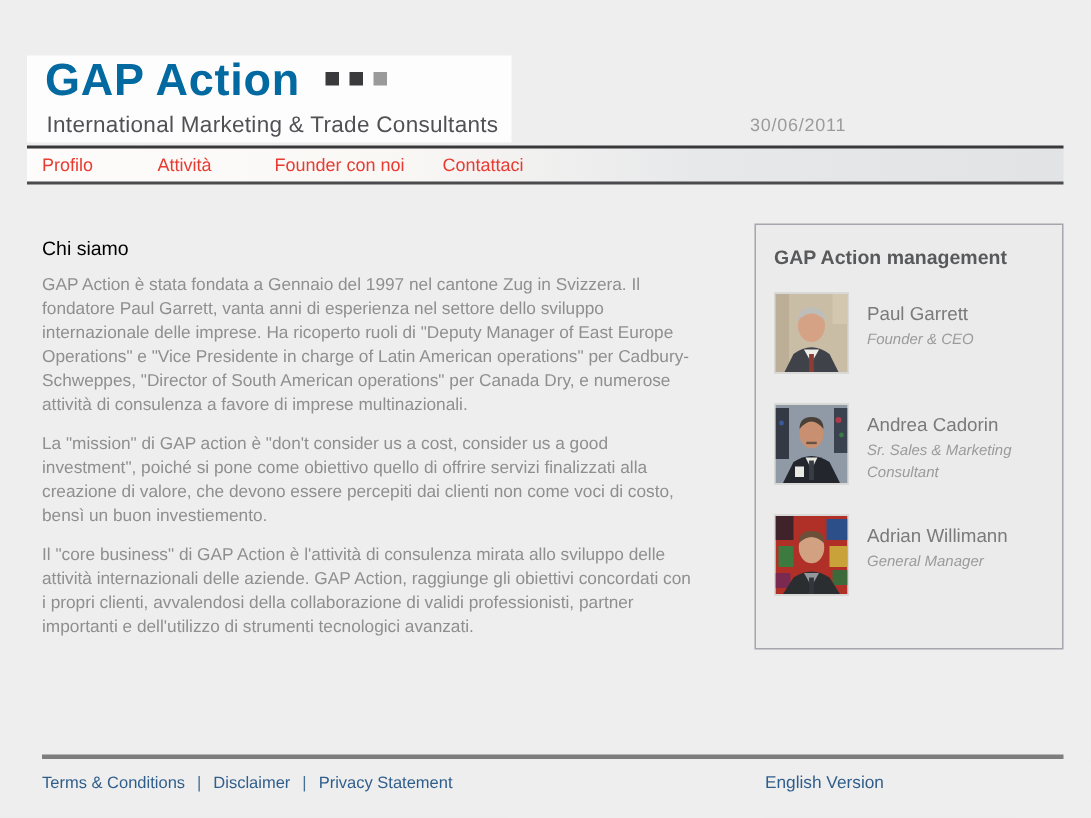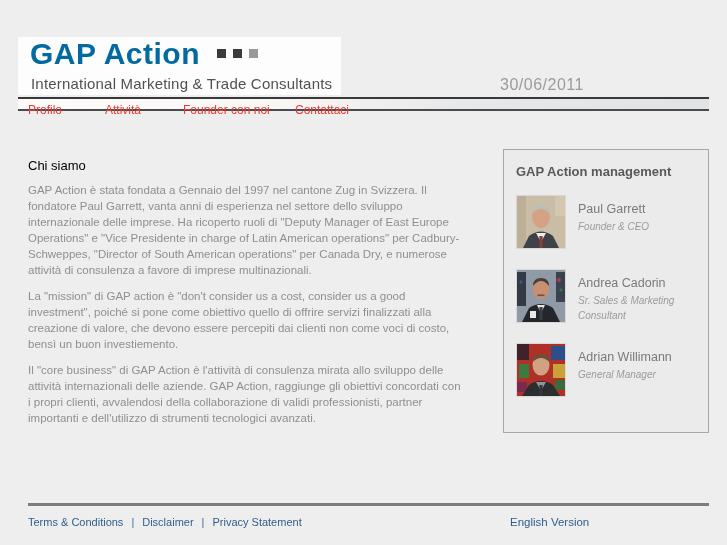--- a/index.html
+++ b/index.html
@@ -27,26 +27,26 @@
     vertical-align:6px;
   }
   .dot-dark { background:#3a3a3c; }
   .dot-light { background:#9a9a9a; }
   .logo-tagline {
     position:absolute; left:13px; top:38px;
     font-size:15px; color:#515155; letter-spacing:0.2px; white-space:nowrap;
   }
   .header-date {
     position:absolute; left:500px; top:76px;
-    font-size:16px; color:#9b9b9b; letter-spacing:0.5px;
+    font-size:12px; color:#9b9b9b; letter-spacing:0.5px;
   }
 
   
   .navbar {
-    position:absolute; left:18px; top:97px; width:691px; height:14px;
+    position:absolute; left:18px; top:97px; width:691px; height:26px;
     box-sizing:border-box;
     border-top:2px solid #39393b; border-bottom:2px solid #4b4b4e;
     background:linear-gradient(to right,#fdfcfb 0%, #faf8f5 35%, #e7e8ea 65%, #e2e3e5 100%);
   }
   .nav-link {
     position:absolute; top:4px; font-size:12px; color:#e83b31;
     text-decoration:none; cursor:pointer; white-space:nowrap;
   }
   .nav-0 { left:10px; }
   .nav-1 { left:87px; }

